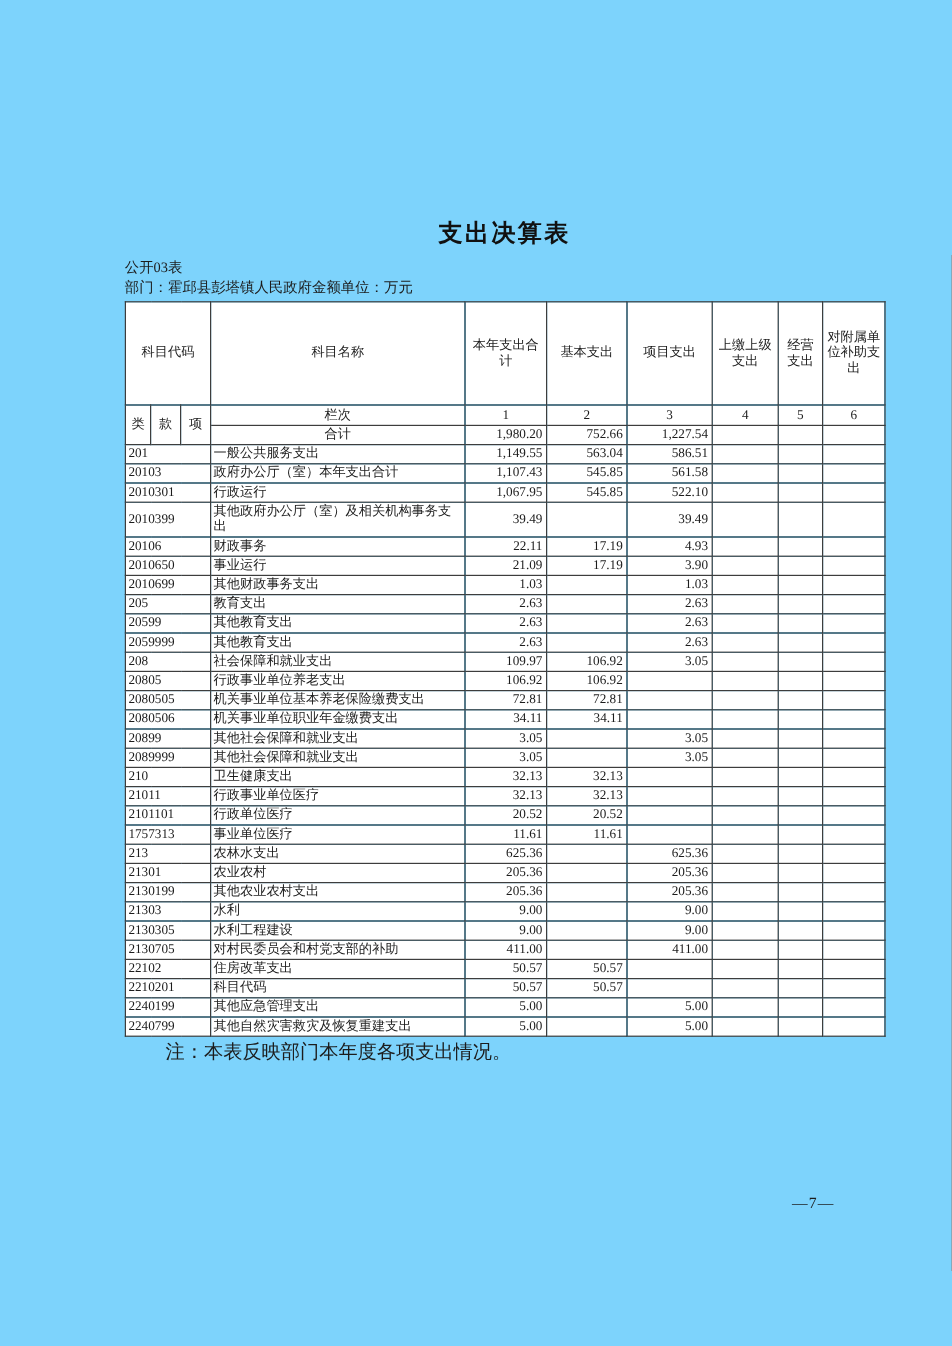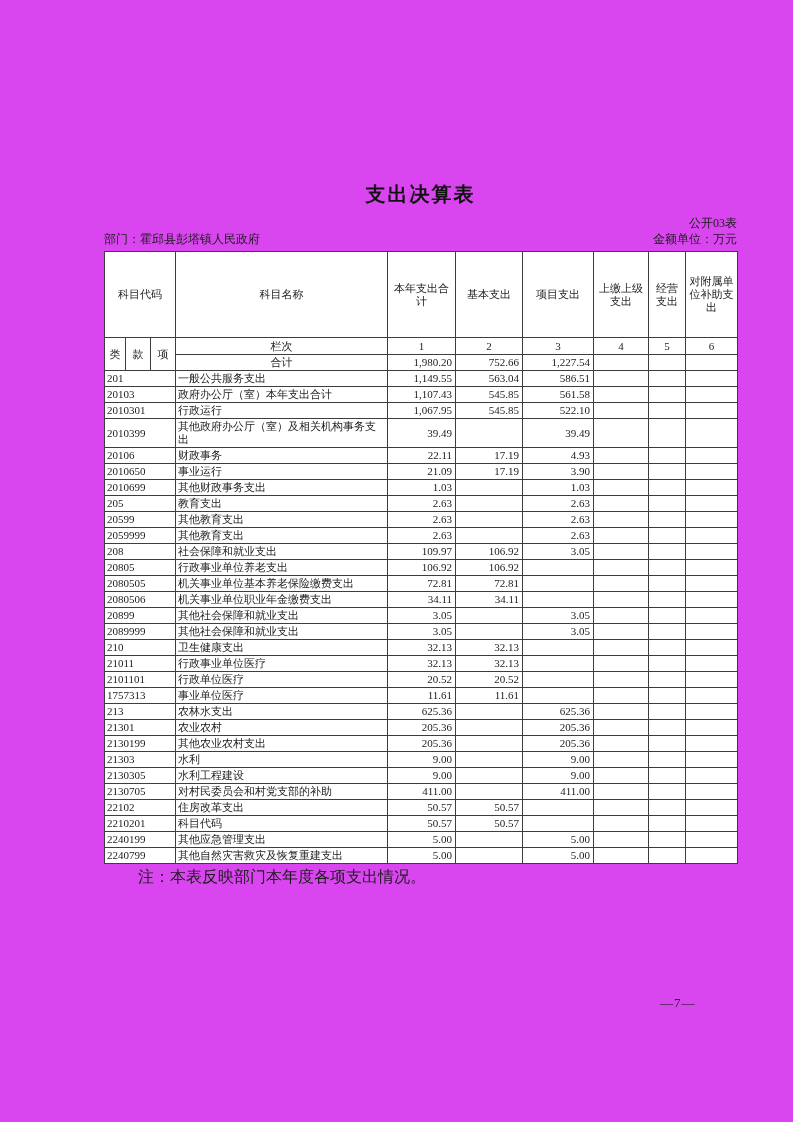--- a/index.html
+++ b/index.html
@@ -1,33 +1,33 @@
 <!DOCTYPE html>
 <html><head>
 <meta charset="utf-8">
 <style>
   * { margin:0; padding:0; box-sizing:content-box; }
   html,body { background:#888; }
   .page {
-    position:relative; width:793px; height:1122px; background:#d946ef;
+    position:relative; width:793px; height:1122px; background:#7dd3fc;
     margin:0 auto; font-family:"Liberation Serif", serif; color:#1c1c1c;
     overflow:hidden;
   }
   .doc-title {
     position:absolute; top:181px; left:104px; width:633px;
     text-align:center; font-size:20px; font-weight:bold; letter-spacing:2px;
     font-family:"Liberation Sans", sans-serif; color:#111;
   }
   .code-line {
     position:absolute; top:215px; left:104px; width:633px;
-    text-align:right; font-size:12px;
+    text-align:left; font-size:12px;
   }
   .meta-line {
     position:absolute; top:231px; left:104px; width:633px;
-    display:flex; justify-content:space-between; font-size:12px;
+    display:flex; justify-content:flex-start; font-size:12px;
   }
   .table-wrap { position:absolute; top:251px; left:104px; width:633px; }
   table { border-collapse:collapse; table-layout:fixed; width:633px; }
   th, td {
     border:1px solid #3d3d3d; font-weight:normal; font-size:11px;
     line-height:13px; padding:1px 2px; overflow:hidden; word-break:break-all;
     vertical-align:middle; background:#fff;
   }
   thead th.big { height:83px; text-align:center; }
   tr.lanci-row td { height:14px; text-align:center; }

